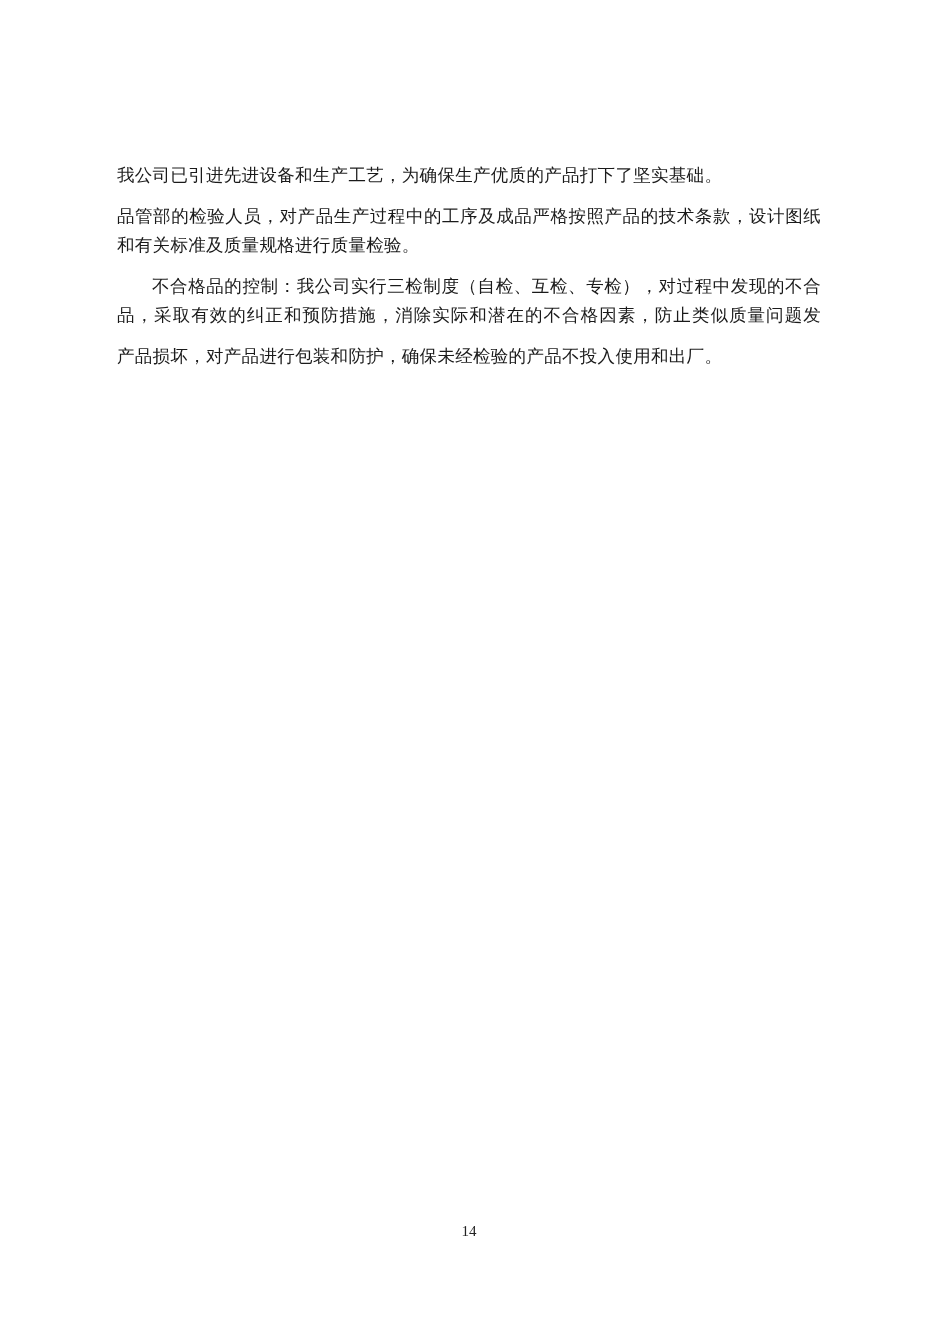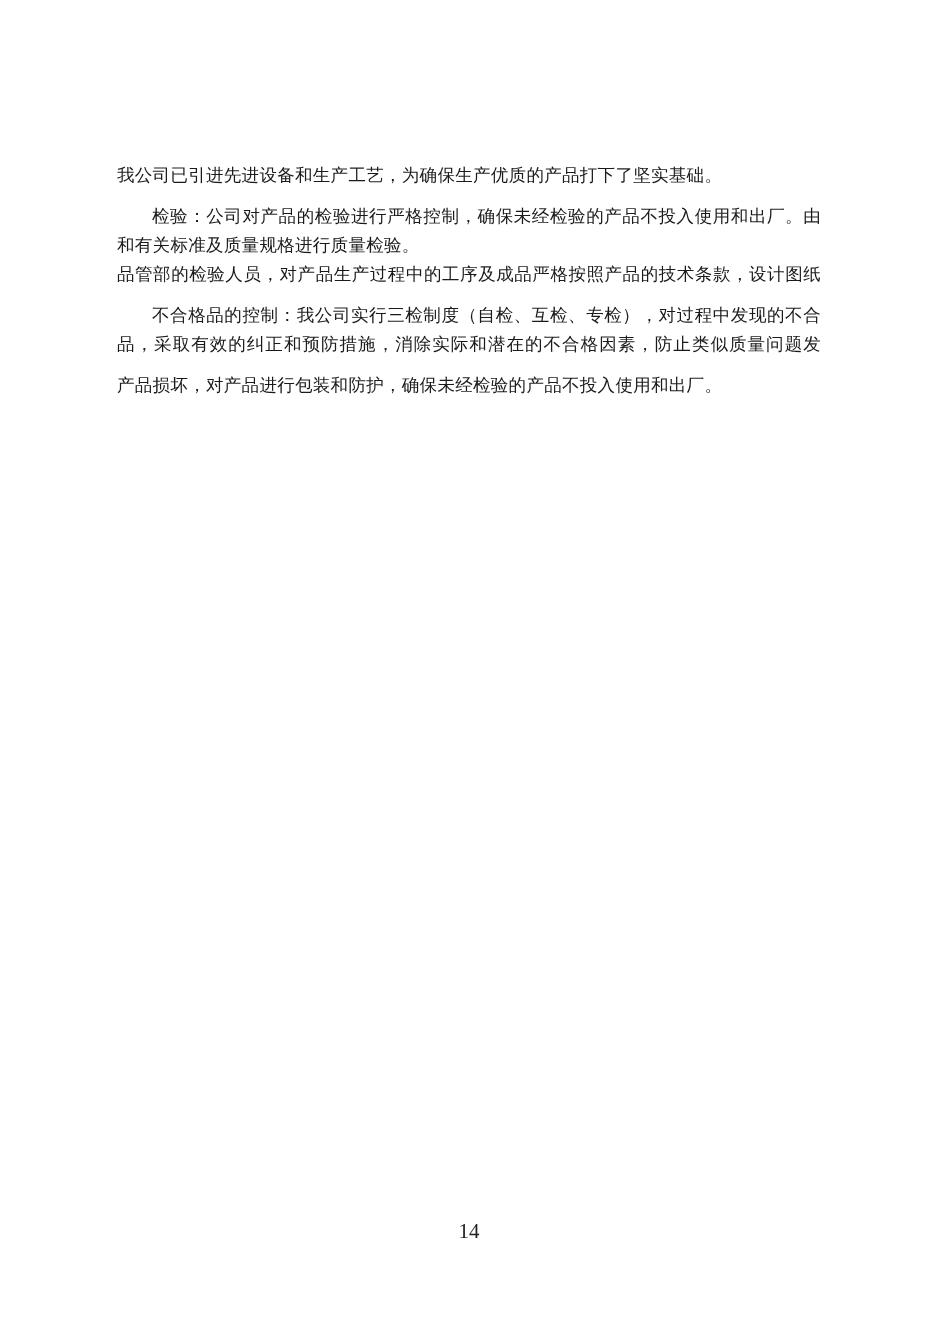--- a/index.html
+++ b/index.html
@@ -44,41 +44,40 @@
   }
   .line.ind {
     text-indent: 2em;
   }
   .footer {
     position: absolute;
     left: 117px;
     top: 1221px;
     width: 704px;
     text-align: center;
-    font-size: 21px;
+    font-size: 15px;
     line-height: 20px;
     color: #222222;
     font-family: "Liberation Serif", "DejaVu Serif", serif;
   }
 </style>
 </head>
 <body>
 
 <div class="page">
 
   <div class="content">
 
     <div class="para">
       <div class="line">我公司已引进先进设备和生产工艺，为确保生产优质的产品打下了坚实基础。</div>
     </div>
 
     <div class="para">
-      <div class="line fill ind">检验：公司对产品的检验进行严格控制，确保未经检验的产品不投入使用和出厂。由</div>
+      <div class="line fill">品管部的检验人员，对产品生产过程中的工序及成品严格按照产品的技术条款，设计图纸</div>
       <div class="line">和有关标准及质量规格进行质量检验。</div>
-      <div class="line fill">品管部的检验人员，对产品生产过程中的工序及成品严格按照产品的技术条款，设计图纸</div>
     </div>
 
     <div class="para">
       <div class="line fill ind">不合格品的控制：我公司实行三检制度（自检、互检、专检），对过程中发现的不合格</div>
       <div class="line">品，采取有效的纠正和预防措施，消除实际和潜在的不合格因素，防止类似质量问题发生。</div>
     </div>
 
     <div class="para">
       <div class="line">产品损坏，对产品进行包装和防护，确保未经检验的产品不投入使用和出厂。</div>
     </div>

